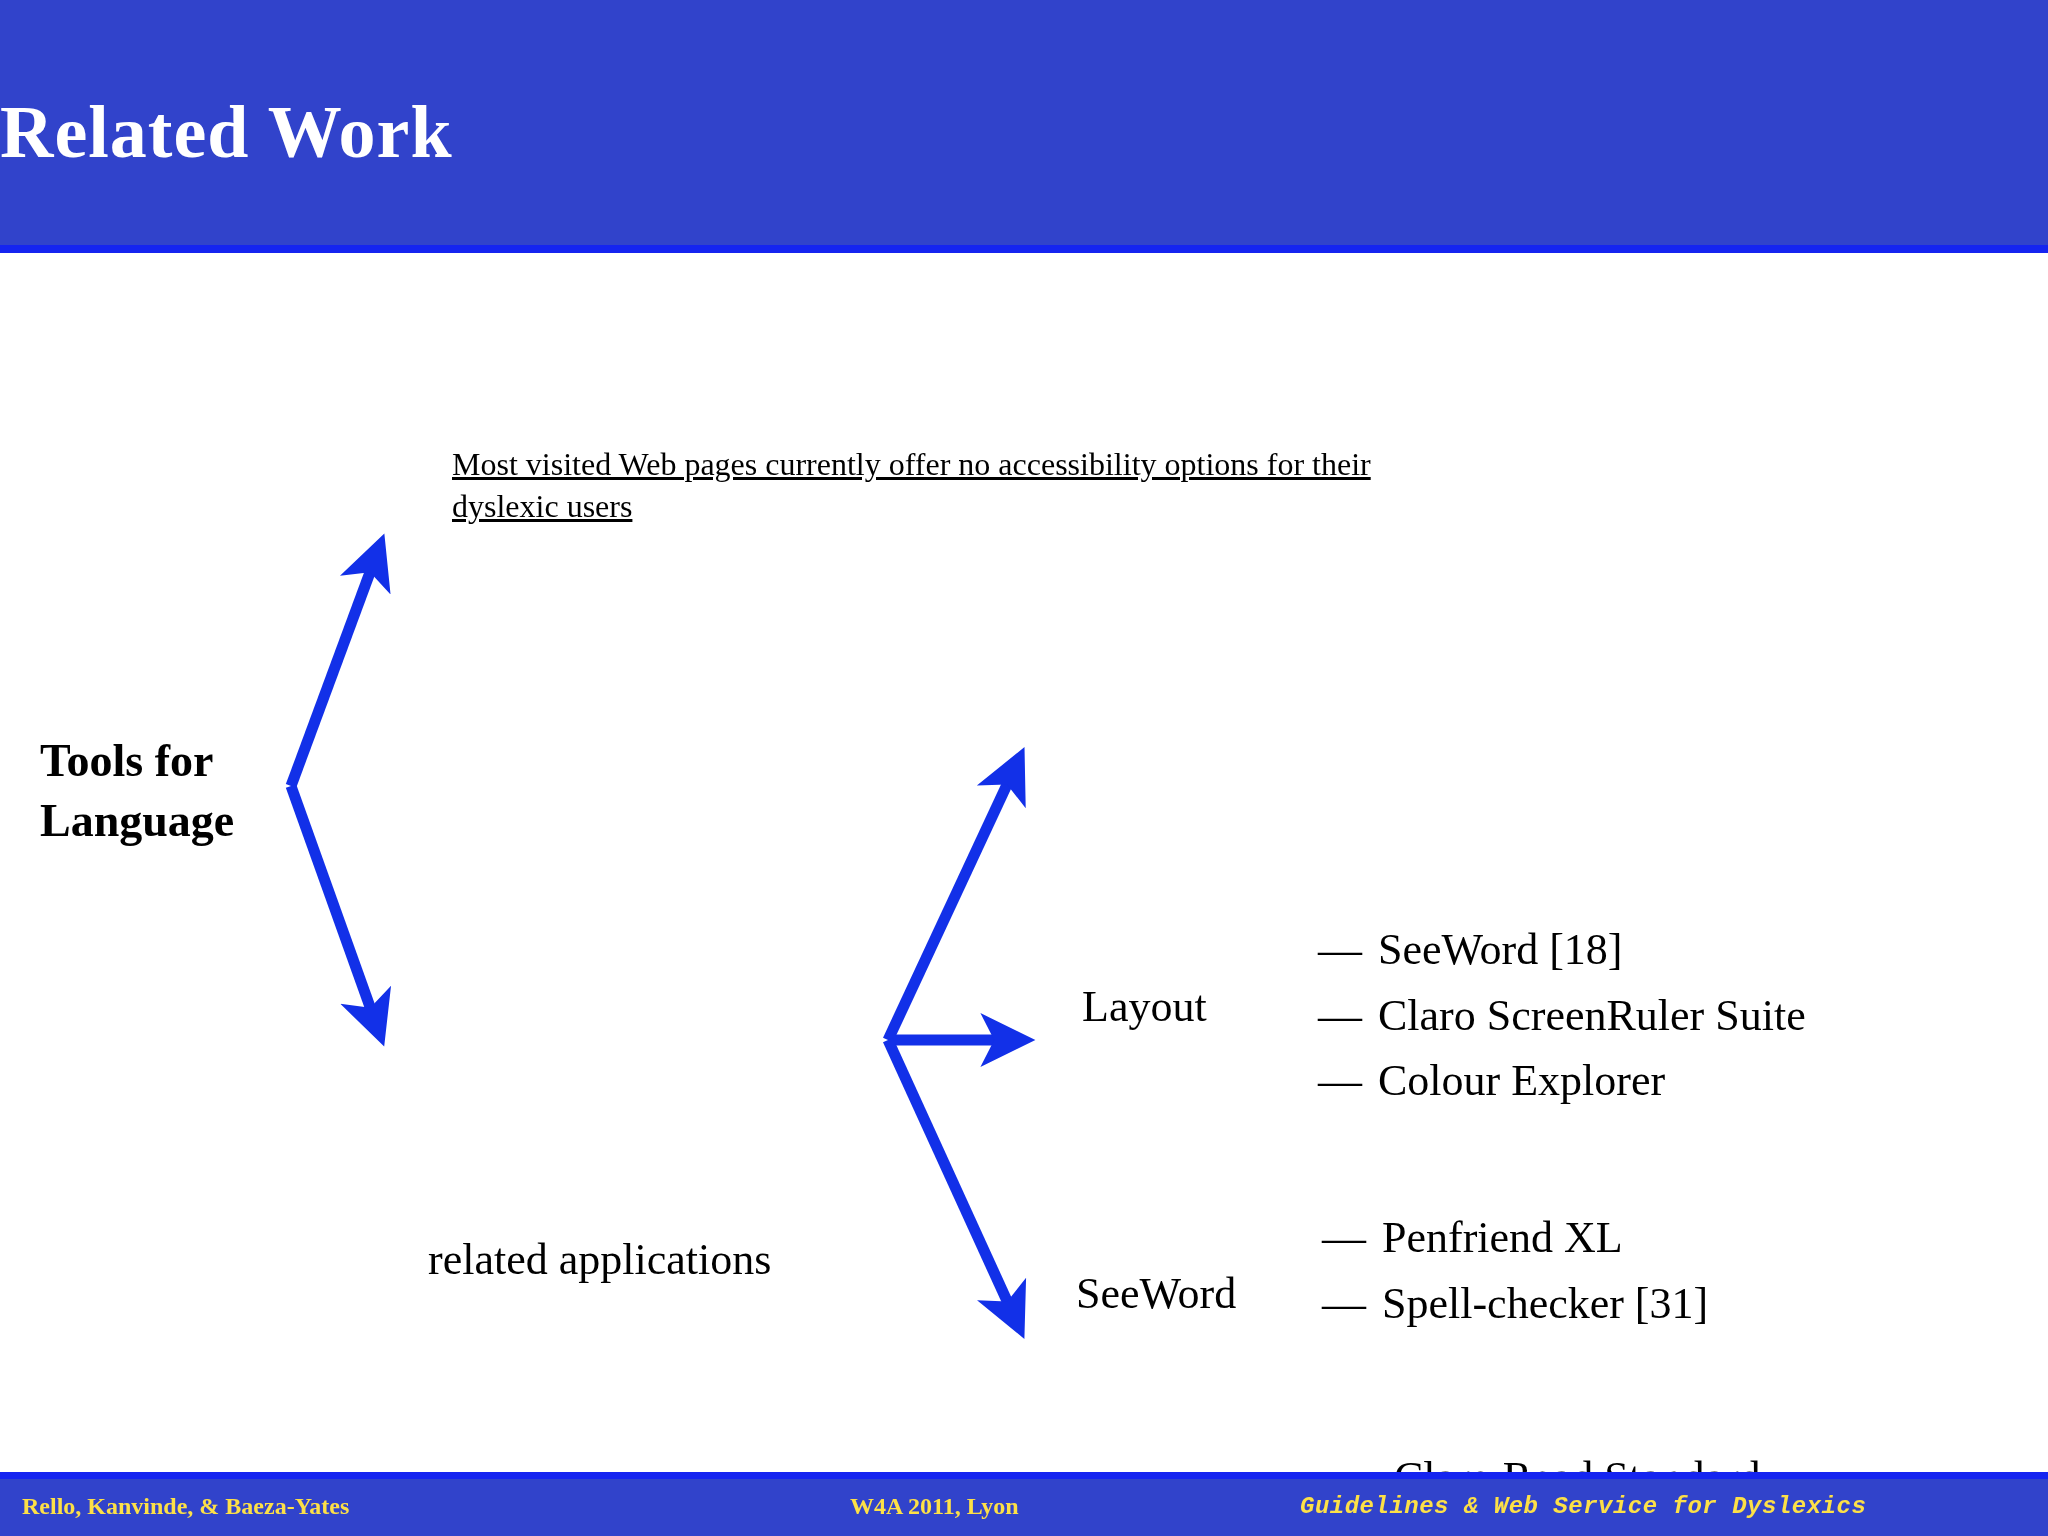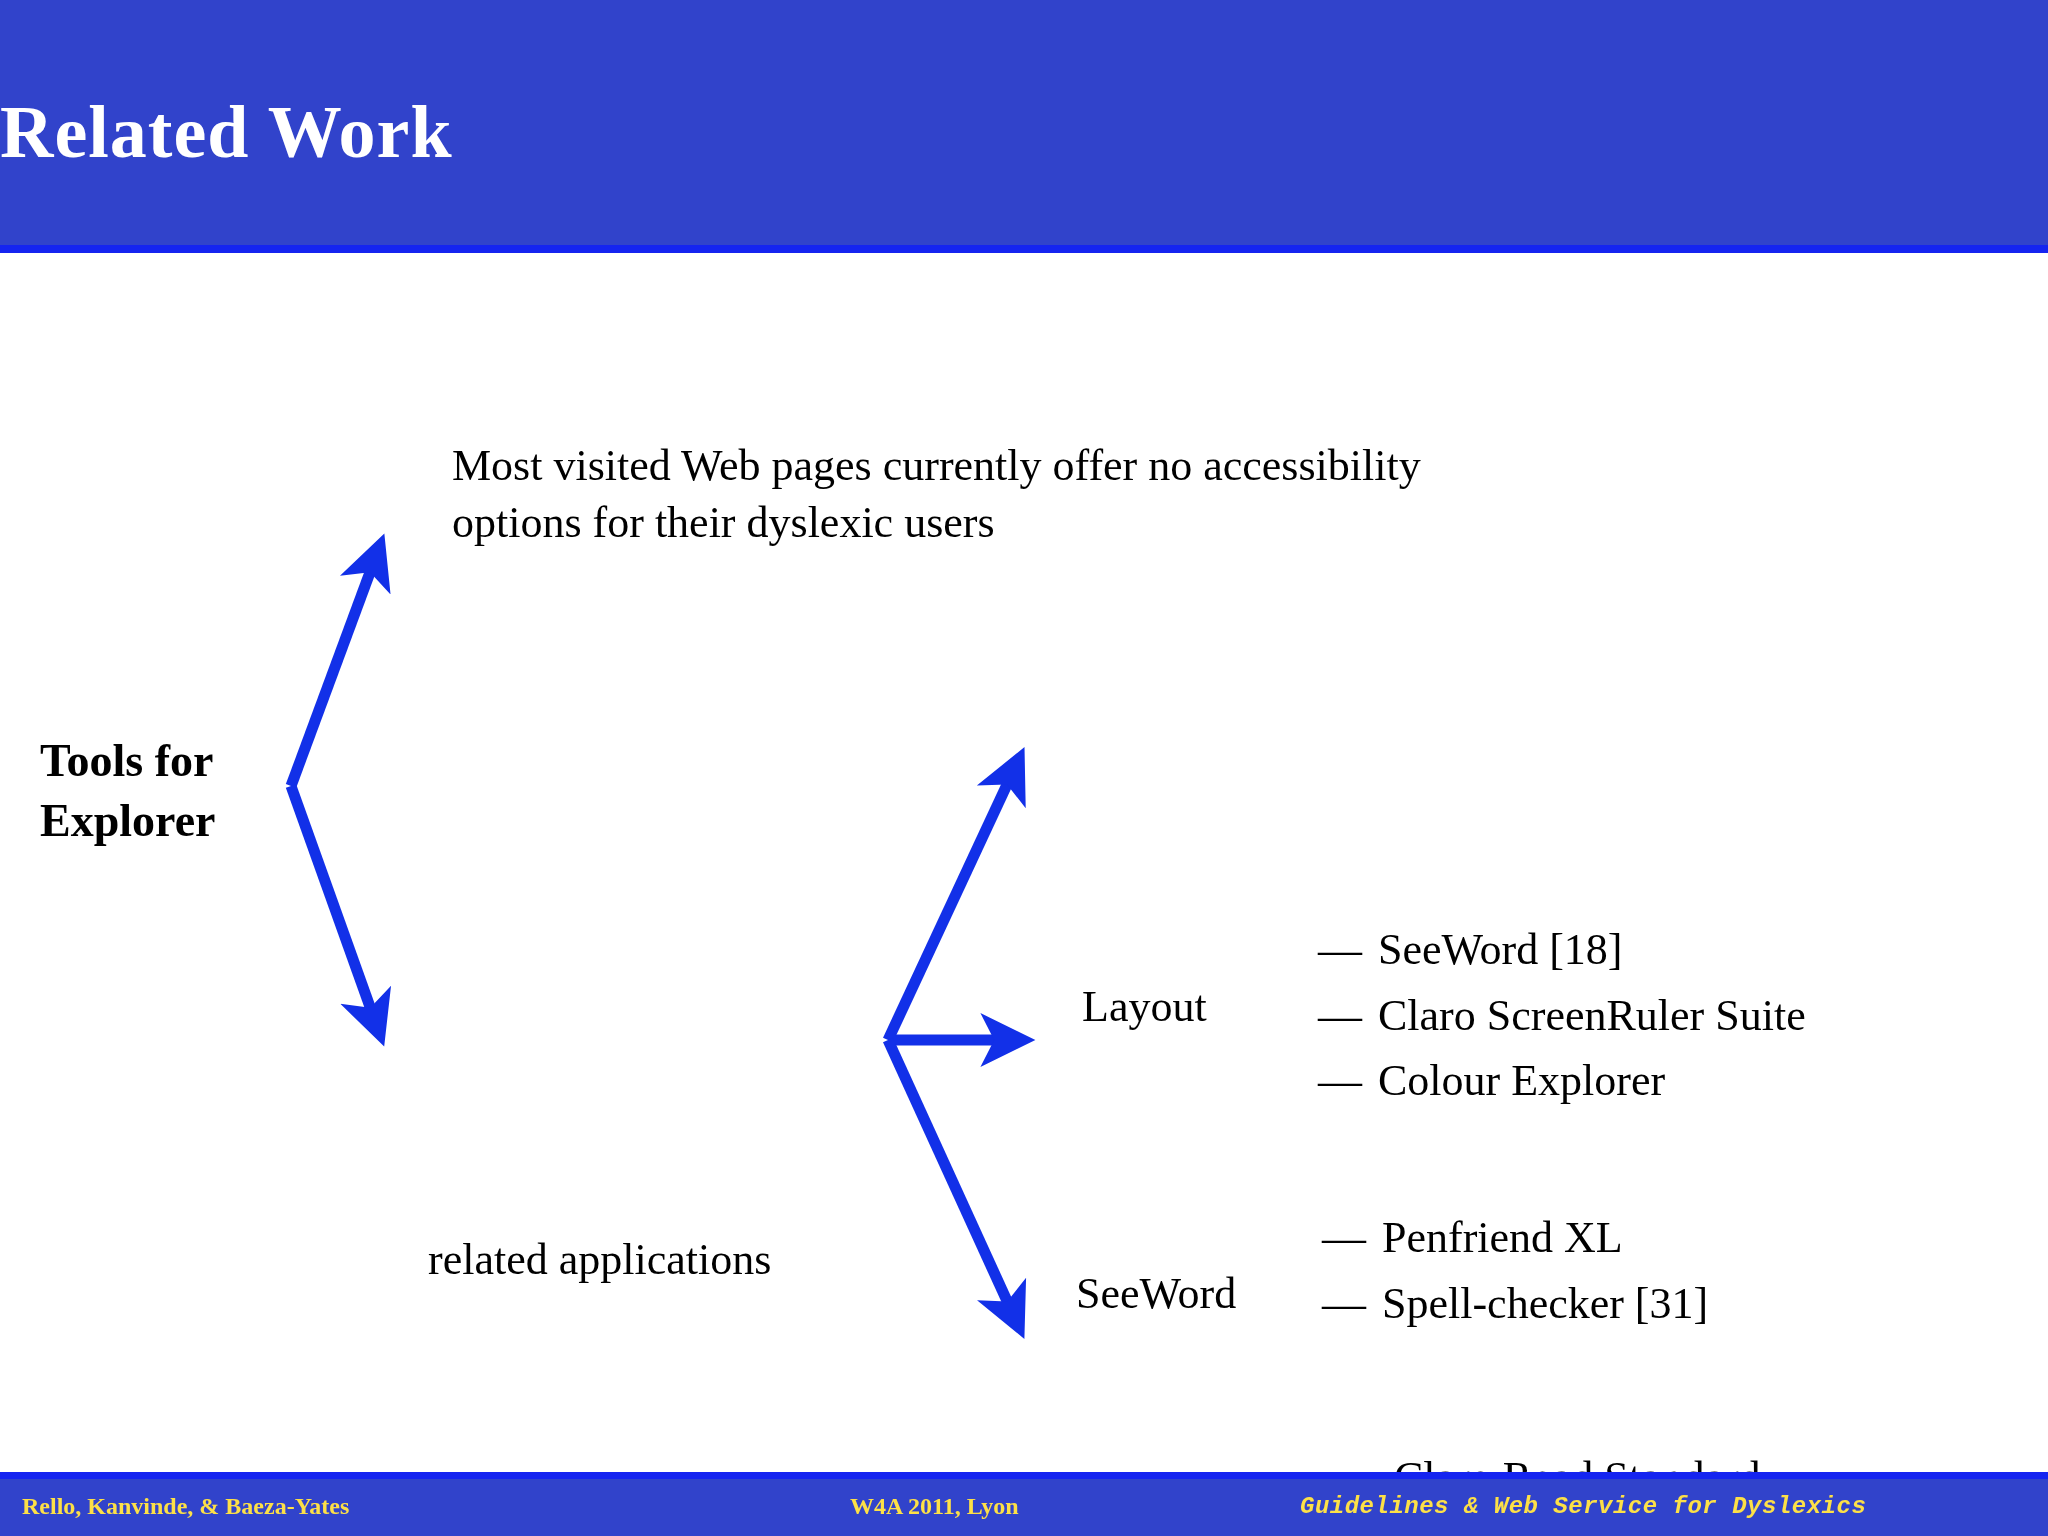--- a/index.html
+++ b/index.html
@@ -98,23 +98,24 @@
     left: 40px;
     top: 478px;
     width: 300px;
     font-size: 46px;
     font-weight: bold;
   }
 
   
   #node-statement {
     left: 452px;
-    top: 184px;
+    top: 191px;
     width: 1010px;
-    font-size: 44px;
+    font-size: 32px;
+    text-decoration: underline;
   }
 
   
   #node-related-applications {
     left: 428px;
     top: 978px;
     width: 440px;
     font-size: 44px;
   }
 
@@ -166,21 +167,21 @@
     <g stroke="#1230e8" stroke-width="11" fill="none" marker-end="url(#arrowhead)">
       <path d="M291,533 L379,295"></path>
       <path d="M291,533 L379,779"></path>
 
       <path d="M888,787 L1018,508"></path>
       <path d="M888,787 L1020,787"></path>
       <path d="M888,787 L1018,1072"></path>
     </g>
   </svg>
 
-  <div class="node" id="node-root">Tools for Explorer</div>
+  <div class="node" id="node-root">Tools for Language</div>
 
   <div class="node" id="node-statement">Most visited Web pages currently offer no accessibility options for their dyslexic users</div>
 
   <div class="node" id="node-related-applications">related applications</div>
 
   <div class="cat-label" id="cat-layout">Layout</div>
   <div class="cat-label" id="cat-language">SeeWord</div>
   <div class="cat-label" id="cat-tts">Text-to-speech</div>
 
   <div class="items" id="items-layout">

